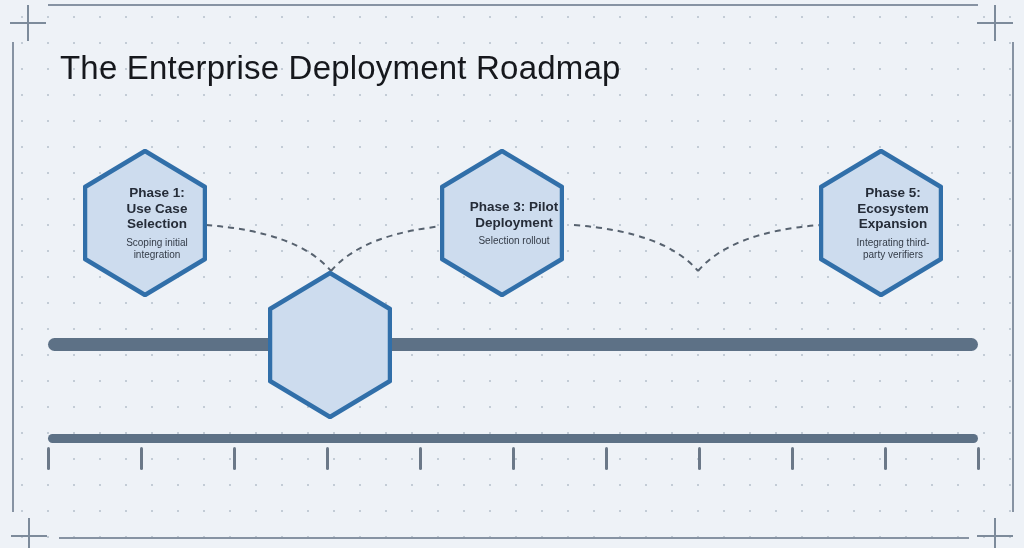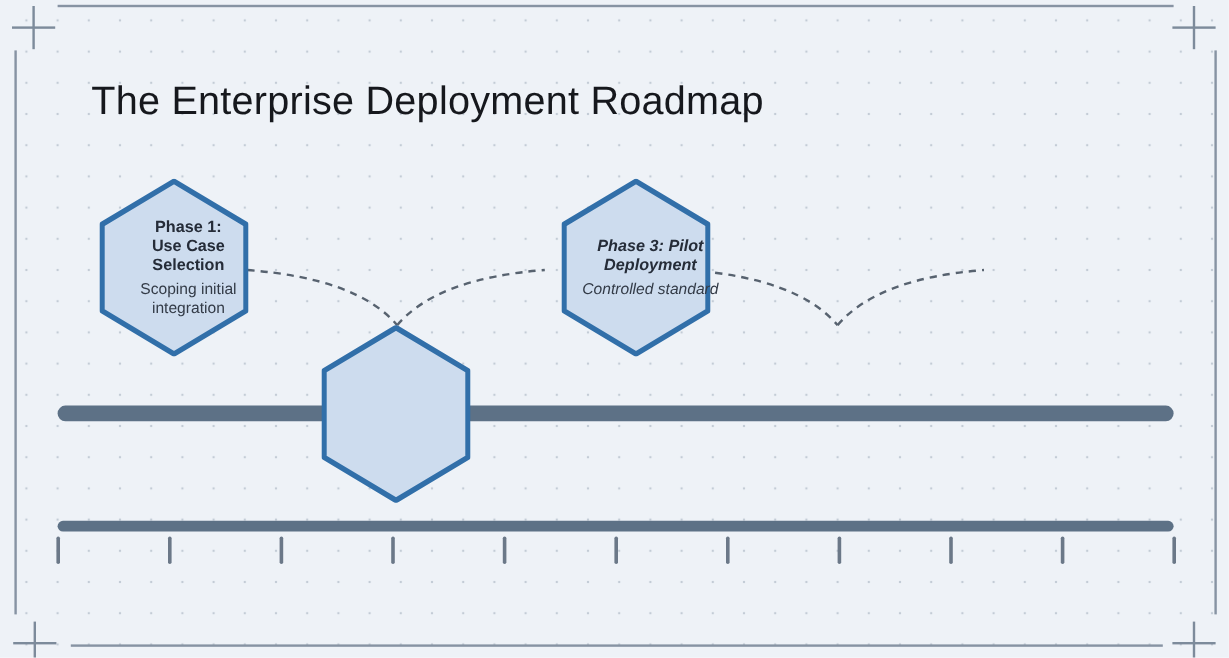--- a/index.html
+++ b/index.html
@@ -34,21 +34,21 @@
   }
   .plus-tl { left: 10px;  top: 5px; }
   .plus-tr { left: 977px; top: 5px; }
   .plus-bl { left: 11px;  top: 518px; }
   .plus-br { left: 977px; top: 518px; }
 
   
   .title {
     position: absolute;
     left: 60px; top: 49px;
-    margin: 16px;
+    margin: 0;
     font-size: 33px;
     font-weight: 500;
     letter-spacing: 0.2px;
     color: #16181d;
   }
 
   
   .connectors { position: absolute; left: 0; top: 0; z-index: 1; }
 
   
@@ -79,26 +79,26 @@
     position: absolute; inset: 8px;
     display: flex; flex-direction: column;
     align-items: center; justify-content: center;
     text-align: center;
   }
   .hex-title {
     font-size: 13.5px; font-weight: 600; line-height: 1.16;
     color: #252c38; white-space: pre-line;
   }
   .hex-sub {
-    font-size: 13px; font-weight: 400; line-height: 1.2;
+    font-size: 10px; font-weight: 400; line-height: 1.2;
     color: #333b47; white-space: pre-line; margin-top: 5px;
   }
   .hex-1 { left: 83px;  top: 149px; }
   .hex-2 { left: 268px; top: 271px; }
-  .hex-3 { left: 468px; top: 149px; font-style: italic; }
+  .hex-3 { left: 440px; top: 149px; }
   .hex-4 { left: 635px; top: 271px; }
   .hex-5 { left: 819px; top: 149px; }
 </style>
 </head>
 <body>
 
 <div class="canvas">
 
   <div class="frame-line frame-top"></div>
   <div class="frame-line frame-bottom"></div>
@@ -155,19 +155,31 @@
     </svg>
   </div>
 
   <div class="hex hex-3">
     <svg width="124" height="148" viewBox="0 0 124 148">
       <polygon points="62,2 122,38 122,110 62,146 2,110 2,38" fill="#cddcee" stroke="#316fa9" stroke-width="4.5" stroke-linejoin="round"></polygon>
     </svg>
     <div class="hex-text">
       <div class="hex-title">Phase 3: Pilot
 Deployment</div>
-      <div class="hex-sub">Controlled standard</div>
+      <div class="hex-sub">Selection rollout</div>
     </div>
   </div>
 
 
+  <div class="hex hex-5">
+    <svg width="124" height="148" viewBox="0 0 124 148">
+      <polygon points="62,2 122,38 122,110 62,146 2,110 2,38" fill="#cddcee" stroke="#316fa9" stroke-width="4.5" stroke-linejoin="round"></polygon>
+    </svg>
+    <div class="hex-text">
+      <div class="hex-title">Phase 5:
+Ecosystem
+Expansion</div>
+      <div class="hex-sub">Integrating third-
+party verifiers</div>
+    </div>
+  </div>
 
 </div>
 
 </body></html>

